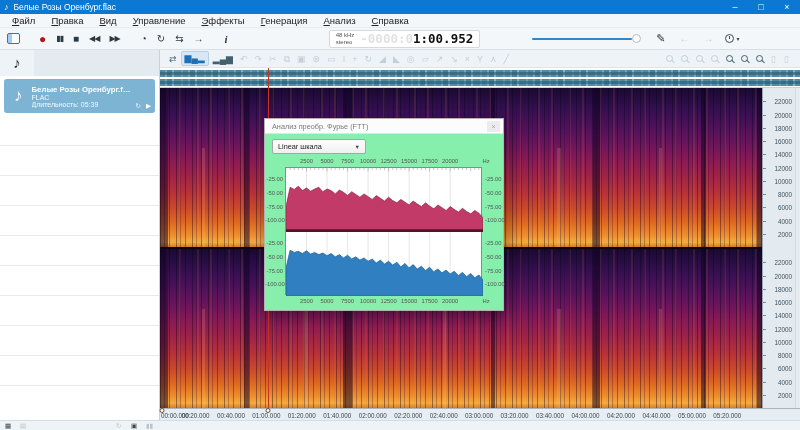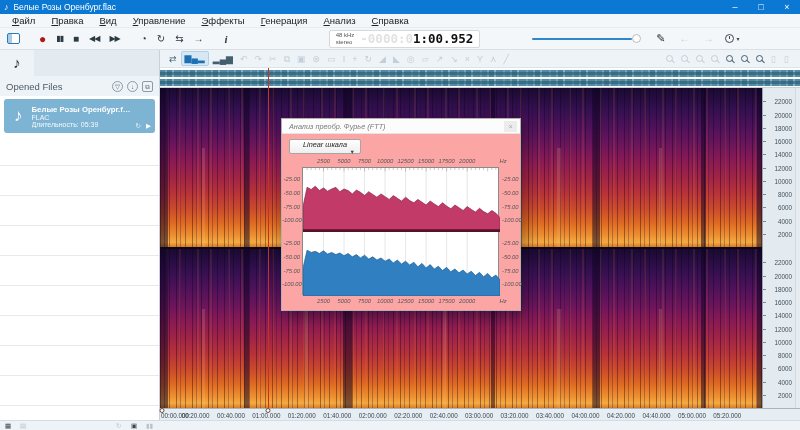--- a/index.html
+++ b/index.html
@@ -100,27 +100,27 @@
   .tll { position:absolute; top:2.5px; font-size:6.3px; color:#3c4650; transform:translateX(-50%); white-space:nowrap; }
   .tmark { position:absolute; top:-1px; width:5px; height:5px; border-radius:50%; background:#fff; border:1px solid #6b4a3a; transform:translateX(-50%); }
   #playhead { position:absolute; left:108px; top:18px; height:340px; width:1px; background:#c23524; z-index:5; }
 
   
   #statusbar { position:absolute; left:0; right:0; bottom:0; height:10px; background:#eef3f7; border-top:1px solid #d5dde3; }
   .stic { position:absolute; top:1px; font-size:6.5px; line-height:8px; }
   .stic.on { color:#3a454c; } .stic.off { color:#b9c4cc; }
 
   
-  #fftdlg { position:absolute; left:281px; top:118px; width:240px; background:#fca5a5; border:1px solid #b2b2b2; box-shadow:3px 5px 14px rgba(0,0,0,.35); z-index:20;font-style:italic; }
+  #fftdlg { position:absolute; left:264px; top:118px; width:240px; background:#86efac; border:1px solid #b2b2b2; box-shadow:3px 5px 14px rgba(0,0,0,.35); z-index:20; }
   .dtitle { height:15px; background:#fcfcfc; border-bottom:1px solid #e4e4e4; font-size:7.3px; color:#7a7a7a; display:flex; align-items:center; padding:0 3px 0 7px; }
   .dclose { margin-left:auto; width:13px; height:11px; background:#ececec; color:#a8a8a8; font-size:7px; text-align:center; line-height:11px; }
   .dctrls { display:flex; gap:8px; padding:5px 0 4px 7px; }
   .dsel { height:15px; border:1px solid #a6a6a6; background:linear-gradient(#fefefe,#efefef); border-radius:2px; font-size:7.3px; color:#1d1d1d; display:flex; align-items:center; padding:0 5px; }
   .dsel b { margin-left:auto; font-size:5.5px; color:#444; padding-left:7px; font-weight:normal; }
-  .dsel.w1 { width:131px; } .dsel.w2 { width:72px;flex-direction:column; }
+  .dsel.w1 { width:131px; } .dsel.w2 { width:94px; }
   #fftarea { position:relative; height:152px; }
   #fftbox { position:absolute; left:20px; top:9px; width:197px; height:128px; background:#fff; border:1px solid #8a8a8a; }
   #fftbox svg { display:block; width:197px; height:64px; }
   .fxl { position:absolute; font-size:5.8px; color:#555; transform:translateX(-50%); white-space:nowrap; }
   .fyl { position:absolute; font-size:5.8px; color:#555; white-space:nowrap; }
   .fyl.l { left:0; width:18px; text-align:right; }
   .fyl.r { left:220px; }
 </style>
 </head>
 <body>
@@ -176,28 +176,20 @@
   <span class="pen">✎</span>
   <span class="histarrow">←</span>
   <span class="histarrow">→</span>
   <span class="clock"><i></i>▾</span>
 </div>
 
 <div id="mainrow">
   <div id="sidebar">
     <div class="tabstrip">
       <span class="tab">♪</span>
-    </div>
-    <div class="sbheader">
-      <span>Opened Files</span>
-      <div id="sbicons">
-          <span class="sbic">▽</span>
-          <span class="sbic">↓</span>
-          <span class="sbic sq">⧉</span>
-        </div>
     </div>
     <div class="filecard">
       <span class="fnote">♪</span>
       <div class="fmeta">
         <div class="fname">Белые Розы Оренбург.flac</div>
         <div class="ffmt">FLAC</div>
         <div class="fdur">Длительность: 05:39</div>
       </div>
       <span class="floop">↻</span>
       <span class="fplay">▶</span>

